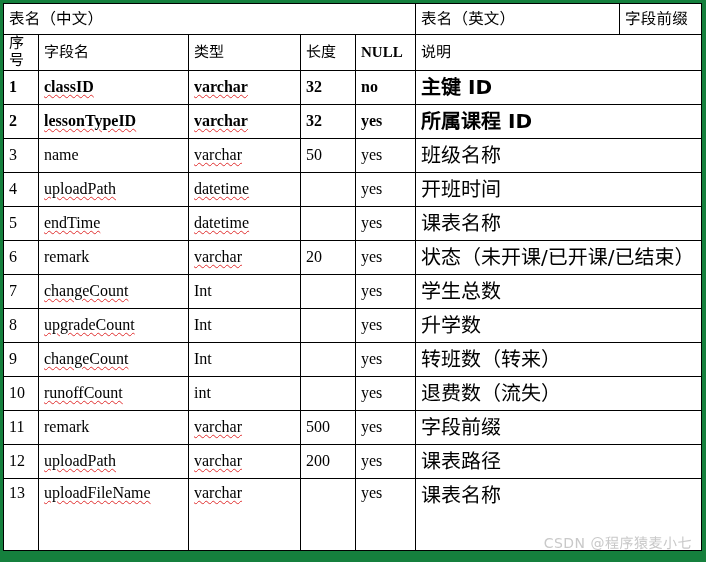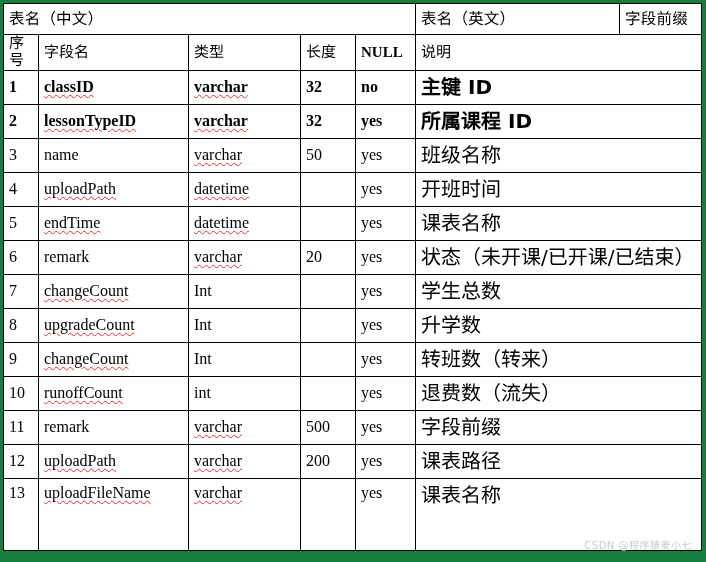--- a/index.html
+++ b/index.html
@@ -110,21 +110,21 @@
   tr.data-row.bold td.desc-cn {
     font-weight: bold;
   }
 
   
   .watermark {
     position: absolute;
     right: 14px;
     bottom: 10px;
     font-family: "DejaVu Sans", "Liberation Sans", sans-serif;
-    font-size: 10px;
+    font-size: 14px;
     color: #c9c9c9;
     letter-spacing: 0.5px;
     white-space: nowrap;
     pointer-events: none;
   }
 </style>
 </head>
 <body>
 
 <div class="page">

